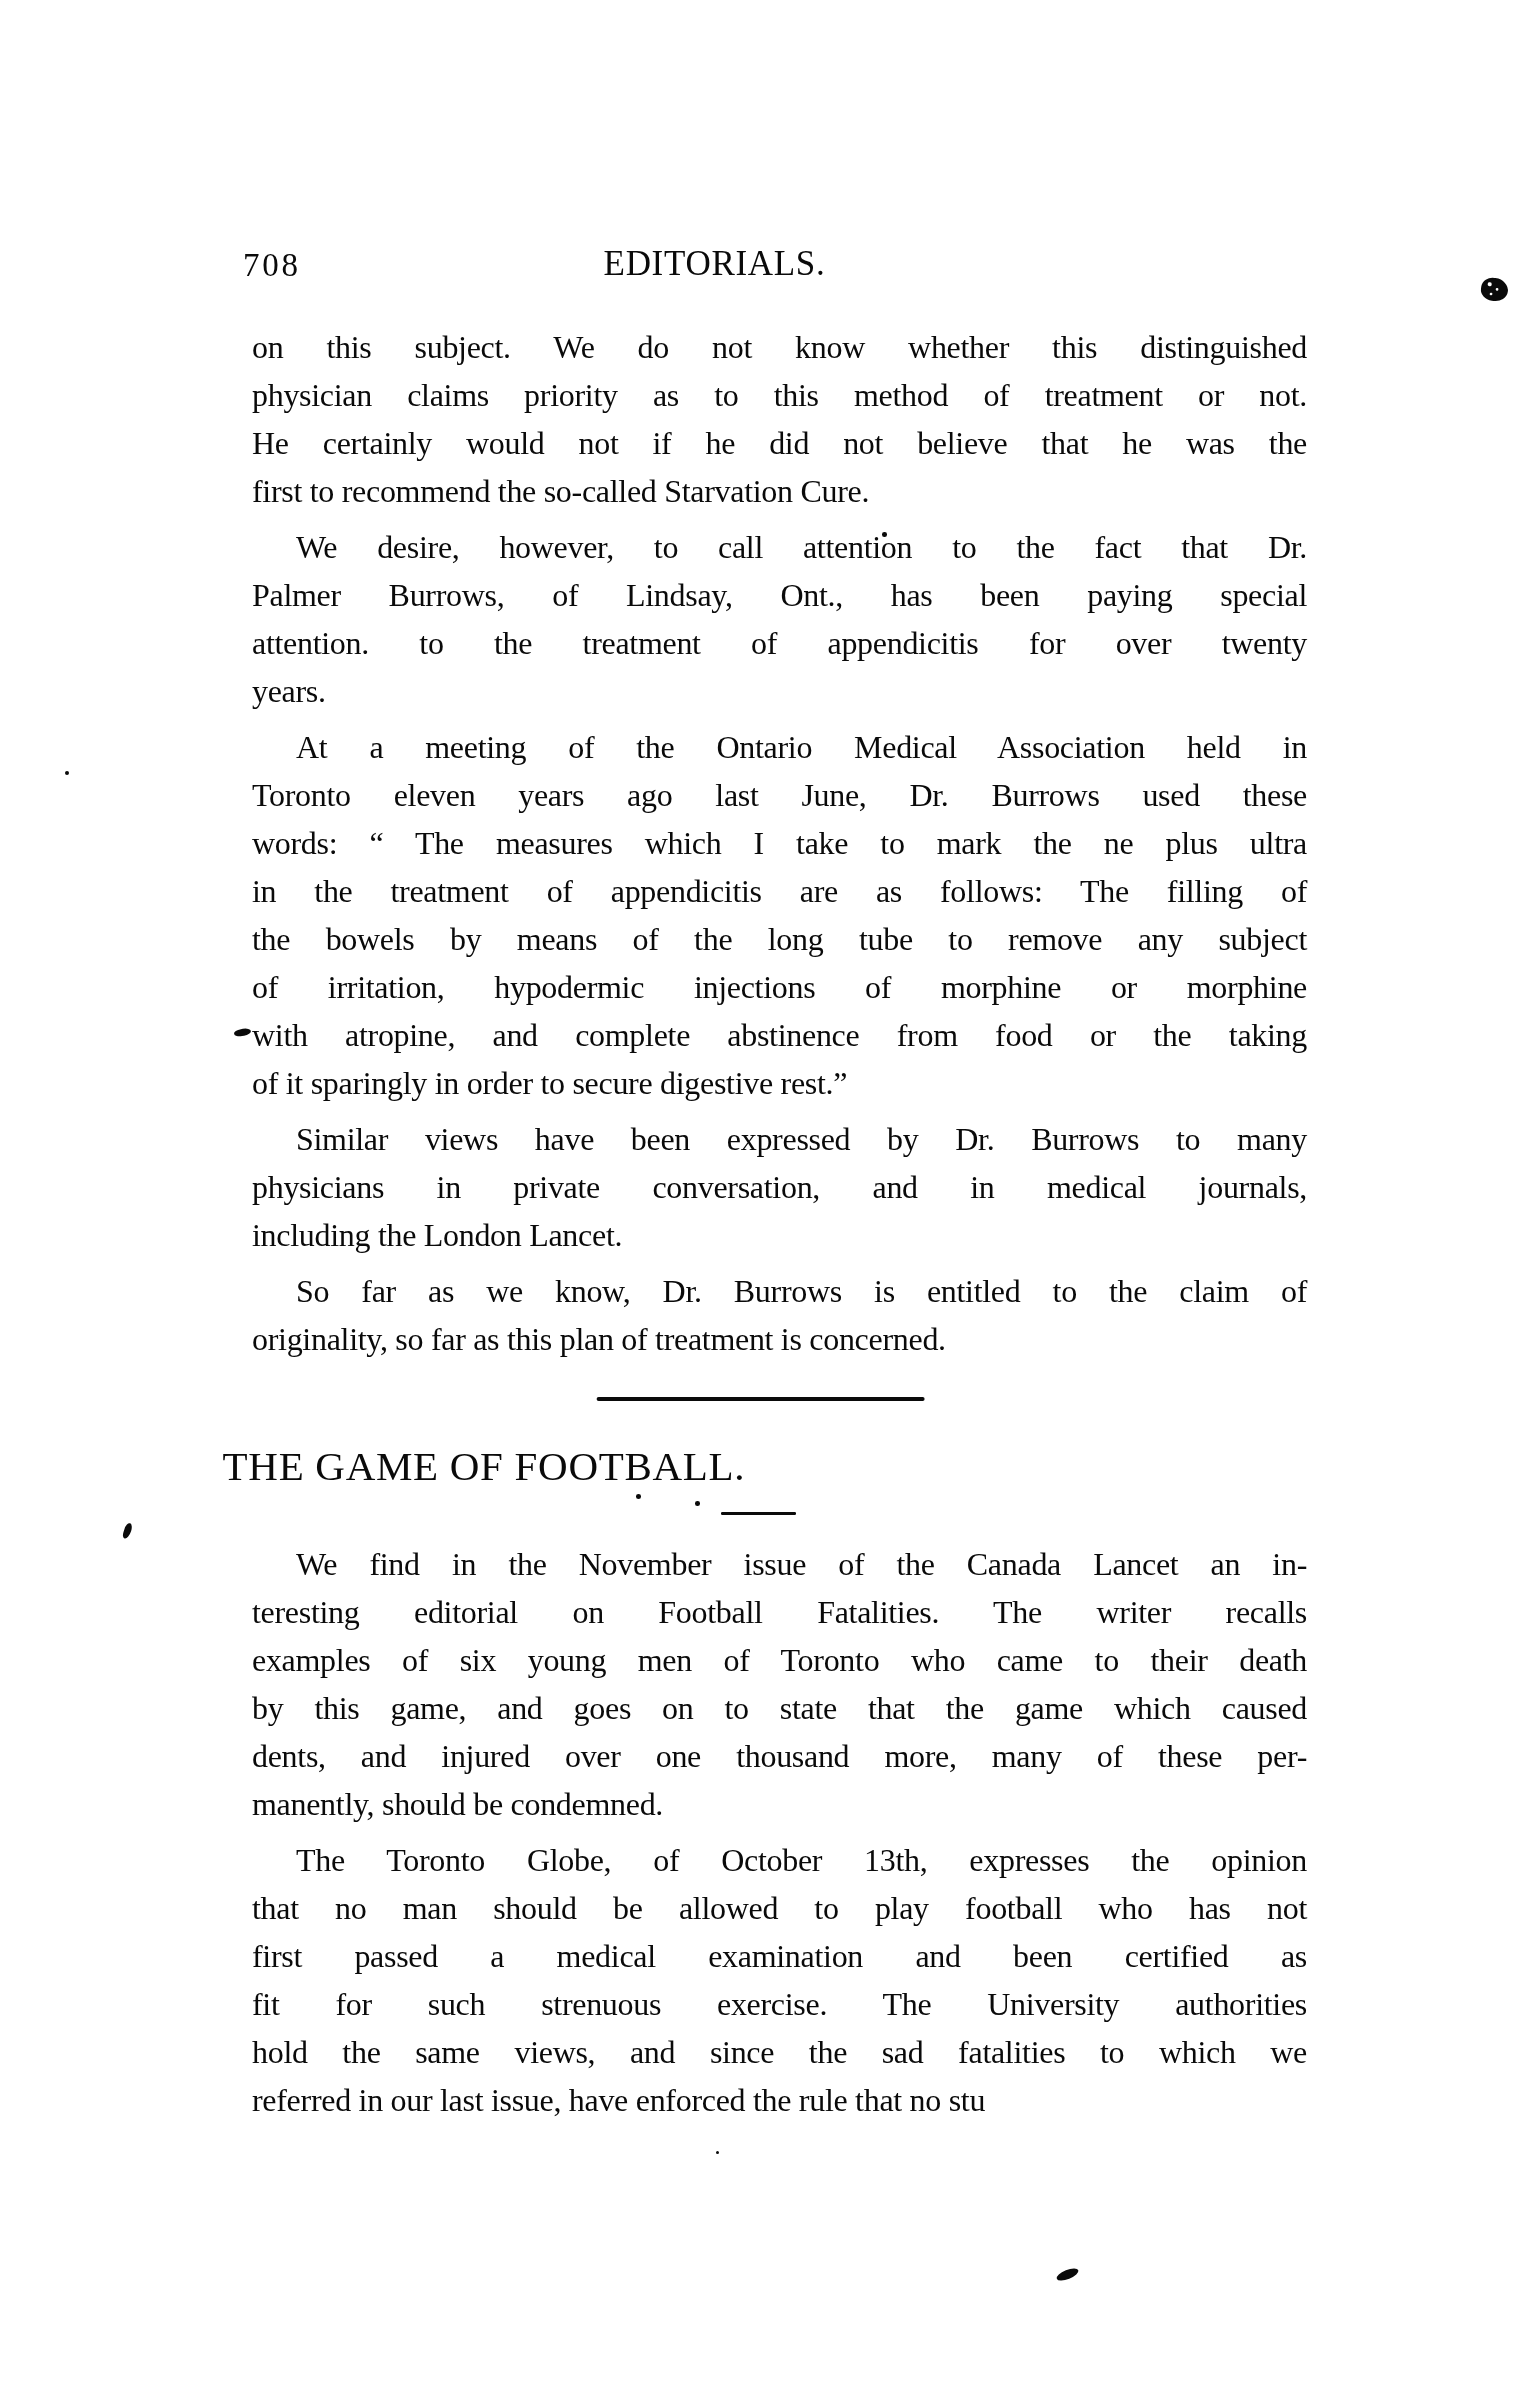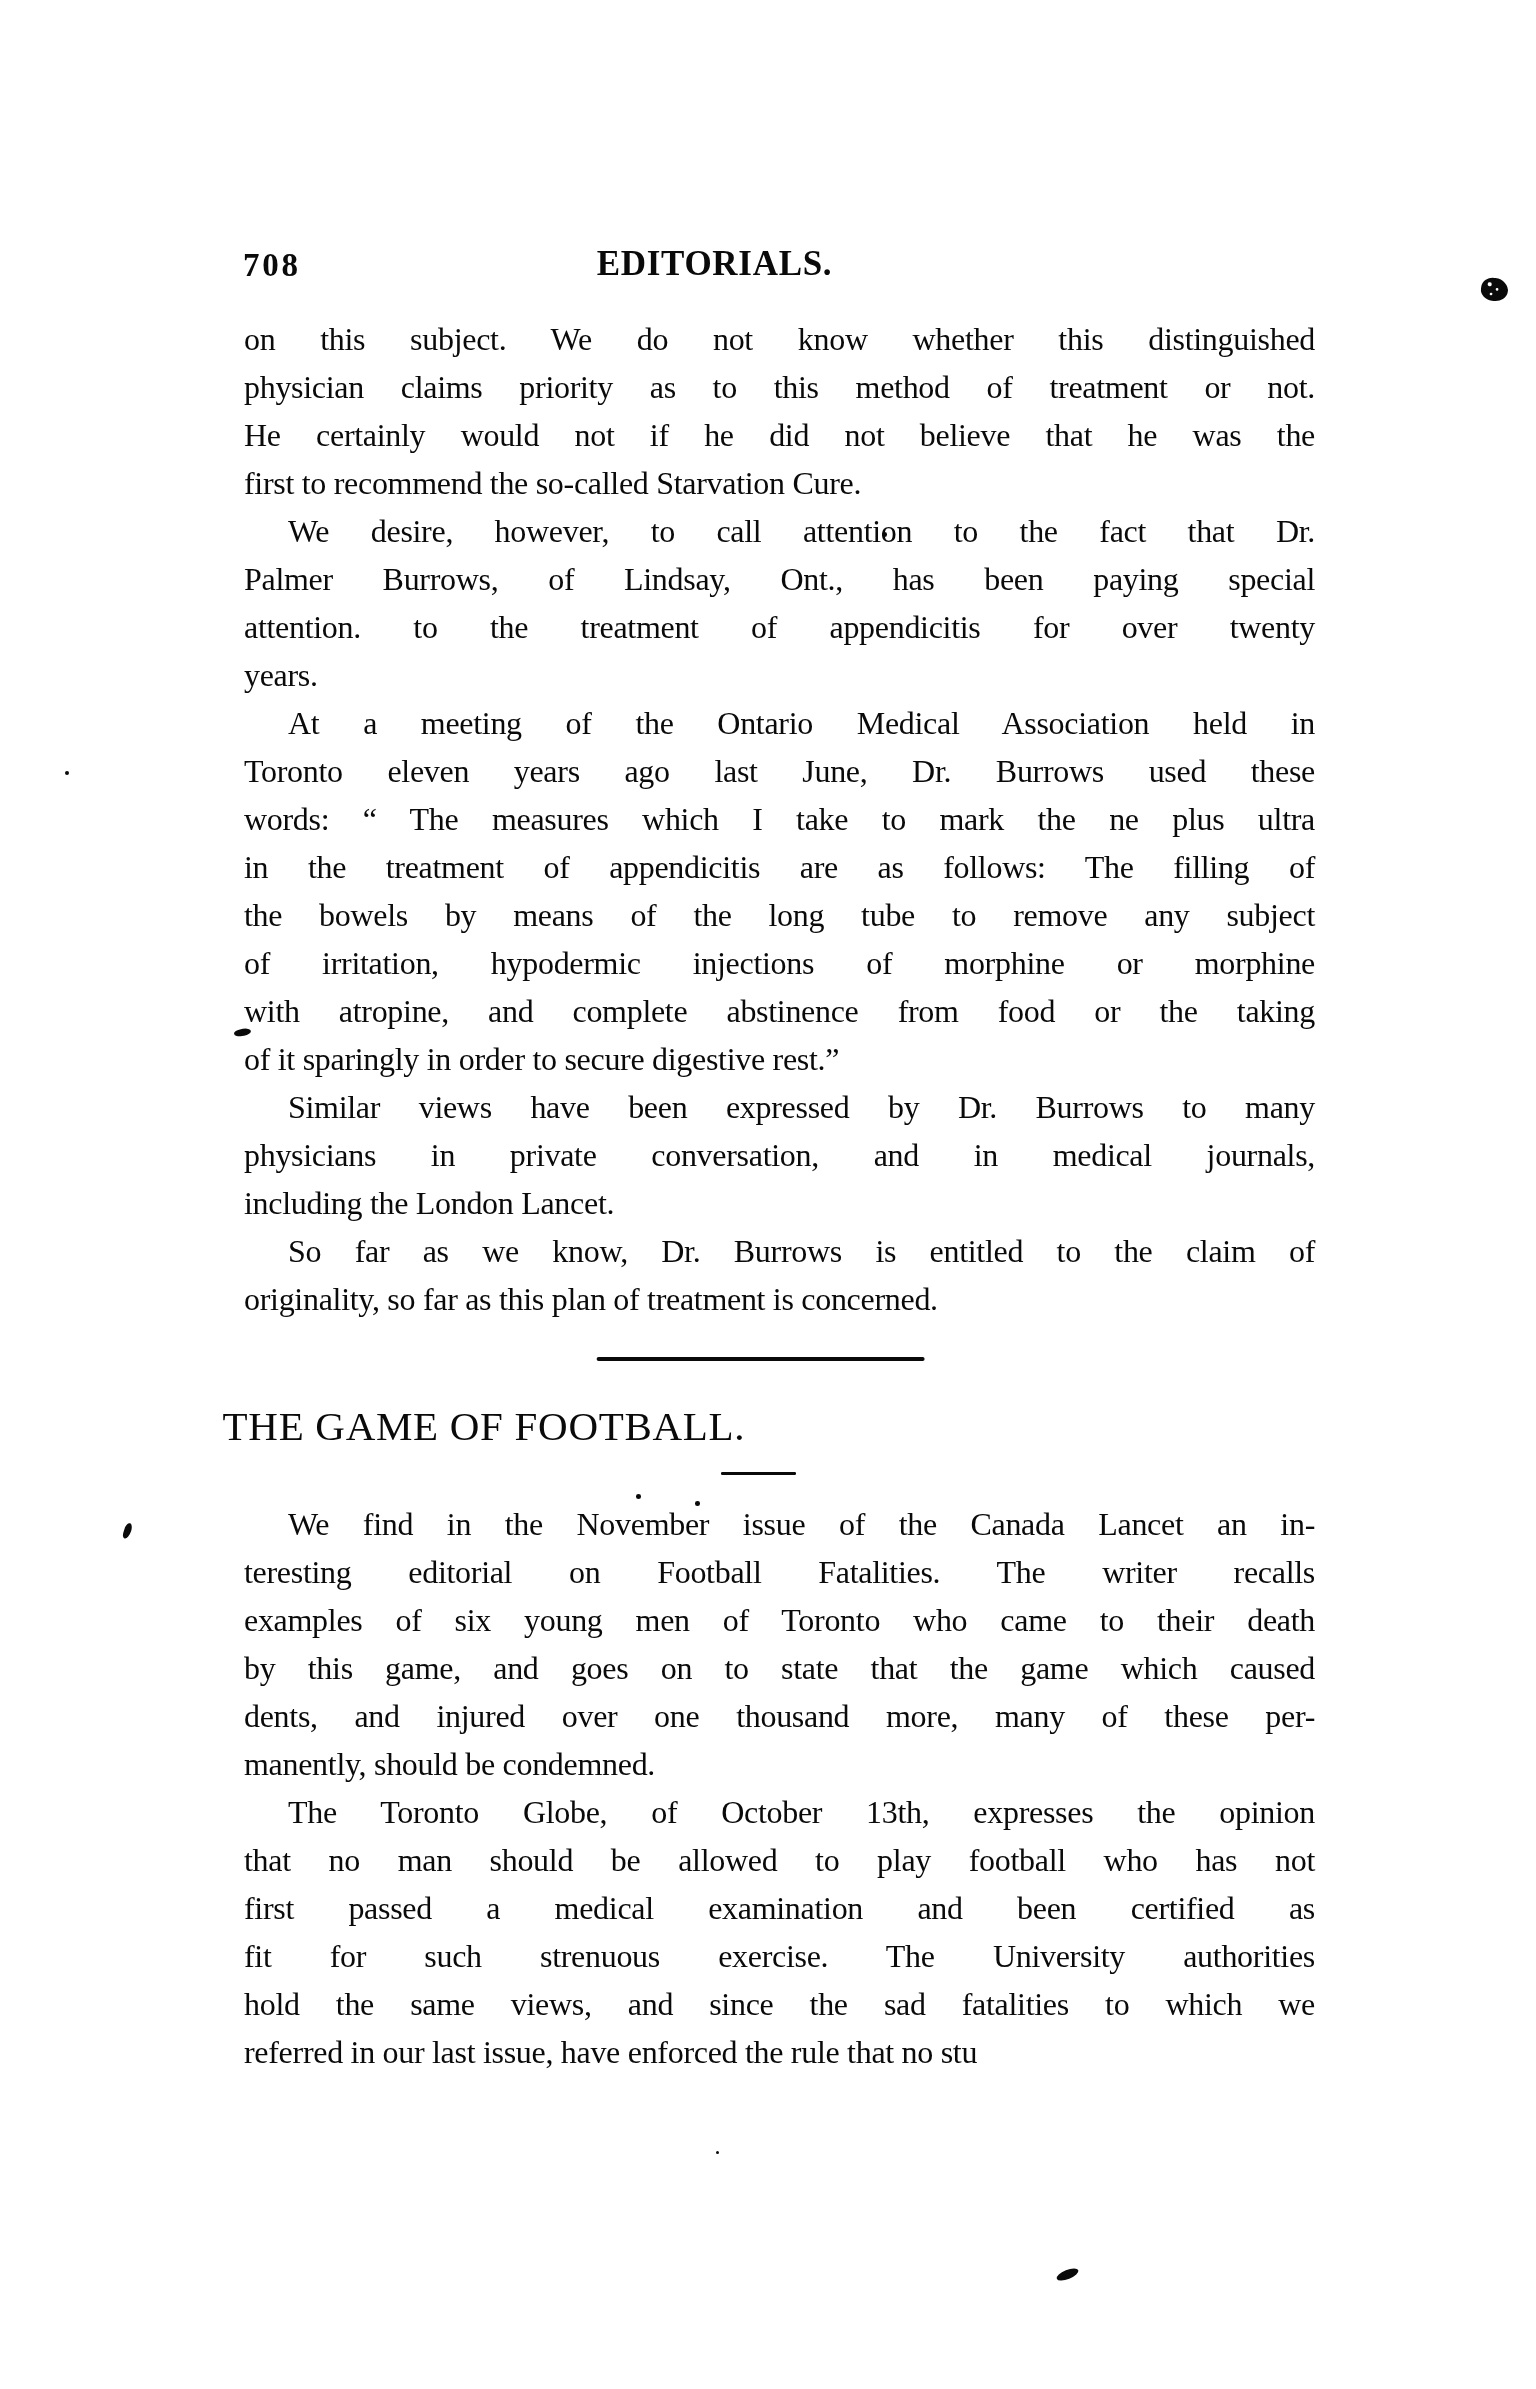--- a/index.html
+++ b/index.html
@@ -5,36 +5,36 @@
   html,body{margin:0;padding:0;background:#e8e8e8;}
   .page{
     position:relative;
     width:1536px;height:2389px;
     background:#ffffff;
     color:#0a0a0a;
     font-family:"Liberation Serif","DejaVu Serif",serif;
     overflow:hidden;
   }
   
-  .running-head{position:absolute;top:244px;left:0;width:1465px;height:47px;font-weight:bold;}
+  .running-head{position:absolute;top:244px;left:0;width:1465px;height:47px;}
   .page-num{
     position:absolute;left:243px;top:2.7px;
     font-size:33px;letter-spacing:2.7px;
   }
   .head-title{
     position:absolute;left:0;top:0;width:100%;
     text-align:center;font-size:35px;letter-spacing:0.7px;
     transform:translateX(-18px);
   }
   
   .text-block{
     position:absolute;top:315px;left:244px;width:1071px;
     font-size:32px;letter-spacing:-0.3px;
   }
-  .para{margin:0;padding:0;}
+  .para{margin:8px;padding:0;}
   .line{
     display:block;height:48px;line-height:48px;
     text-align:justify;text-align-last:left;
     white-space:normal;
   }
   .line.just{text-align-last:justify;}
   .line.indent{text-indent:44px;}
   .it{}
   
   .rule{background:#0a0a0a;}

